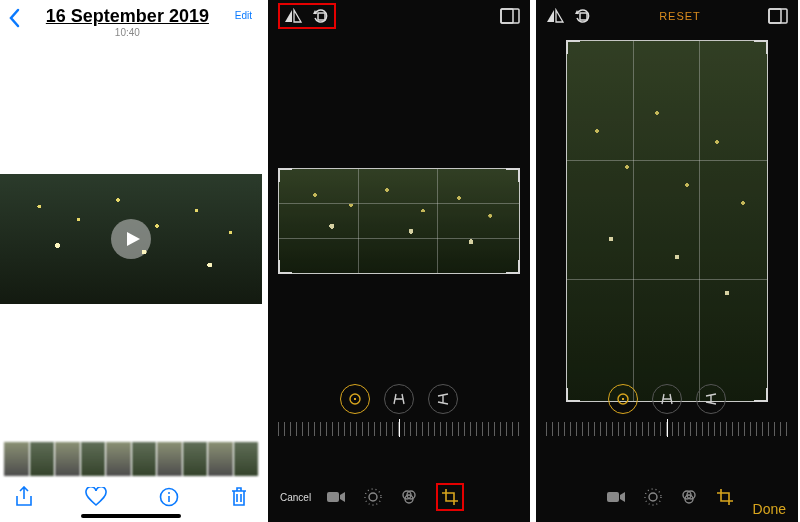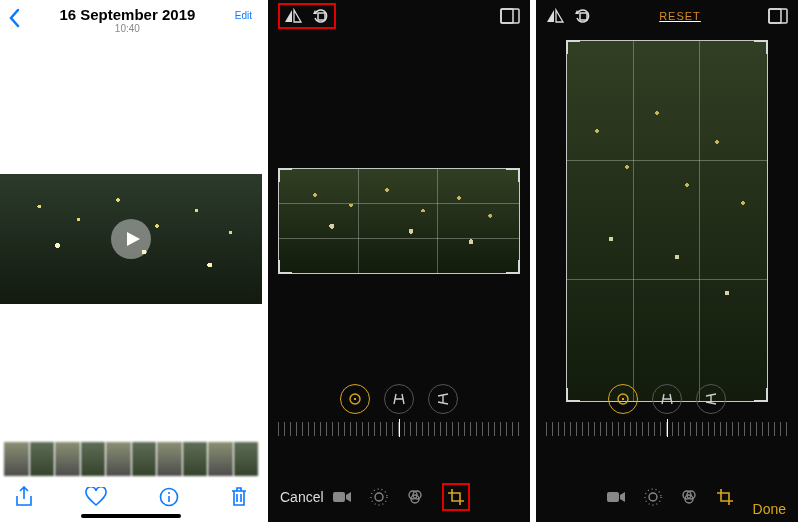--- a/index.html
+++ b/index.html
@@ -11,33 +11,33 @@
     font-family: -apple-system, Helvetica, Arial, sans-serif;
     background: #fff;
   }
   .phone {
     width: 262px;
     height: 522px;
     position: relative;
     overflow: hidden;
   }
   .phone-light { background: #fff; color: #000; }
-  .phone-dark { background: #0a0a0a; color: #fff; text-decoration: underline; }
+  .phone-dark { background: #0a0a0a; color: #fff; }
 
   
   .p1-header {
     display: flex;
     align-items: flex-start;
     justify-content: space-between;
     padding: 6px 10px 4px 8px;
     height: 34px;
   }
   .p1-back { color: #0a7aff; font-size: 20px; padding-top: 2px; }
   .p1-title { text-align: center; line-height: 1.15; }
-  .p1-title .date { font-size: 15px; font-weight: 600; }
+  .p1-title .date { font-size: 18px; font-weight: 600; text-decoration: underline; }
   .p1-title .time { font-size: 10px; color: #888; }
   .p1-edit { color: #0a7aff; font-size: 10px; padding-top: 4px; }
 
   .p1-video {
     margin-top: 140px;
     width: 100%;
     height: 130px;
     background: linear-gradient(#2b3b2b, #131a10);
     position: relative;
     filter: blur(0.3px);
@@ -154,21 +154,21 @@
     position: absolute;
     bottom: 10px; left: 0; right: 0;
     height: 30px;
     display: flex; align-items: center; justify-content: space-between;
     padding: 0 12px;
     font-size: 14px;
   }
   .pd-modes { display: flex; gap: 18px; align-items: center; }
   .mode-icon { color: #888; }
   .mode-icon.active { color: #d9a61e; }
-  .pd-cancel { color: #ddd; font-size: 14px; }
+  .pd-cancel { color: #ddd; font-size: 10px; }
   .pd-done { color: #d9a61e; font-size: 14px; margin-top: 24px; }
 
   .lights::before, .lights::after {
     content:""; position:absolute; inset:0;
     background:
       radial-gradient(circle 3px at 15% 25%, #e8d96a 60%, transparent 62%),
       radial-gradient(circle 3px at 30% 35%, #e8d96a 60%, transparent 62%),
       radial-gradient(circle 3px at 45% 20%, #e8d96a 60%, transparent 62%),
       radial-gradient(circle 3px at 60% 40%, #e8d96a 60%, transparent 62%),
       radial-gradient(circle 3px at 75% 28%, #e8d96a 60%, transparent 62%),

